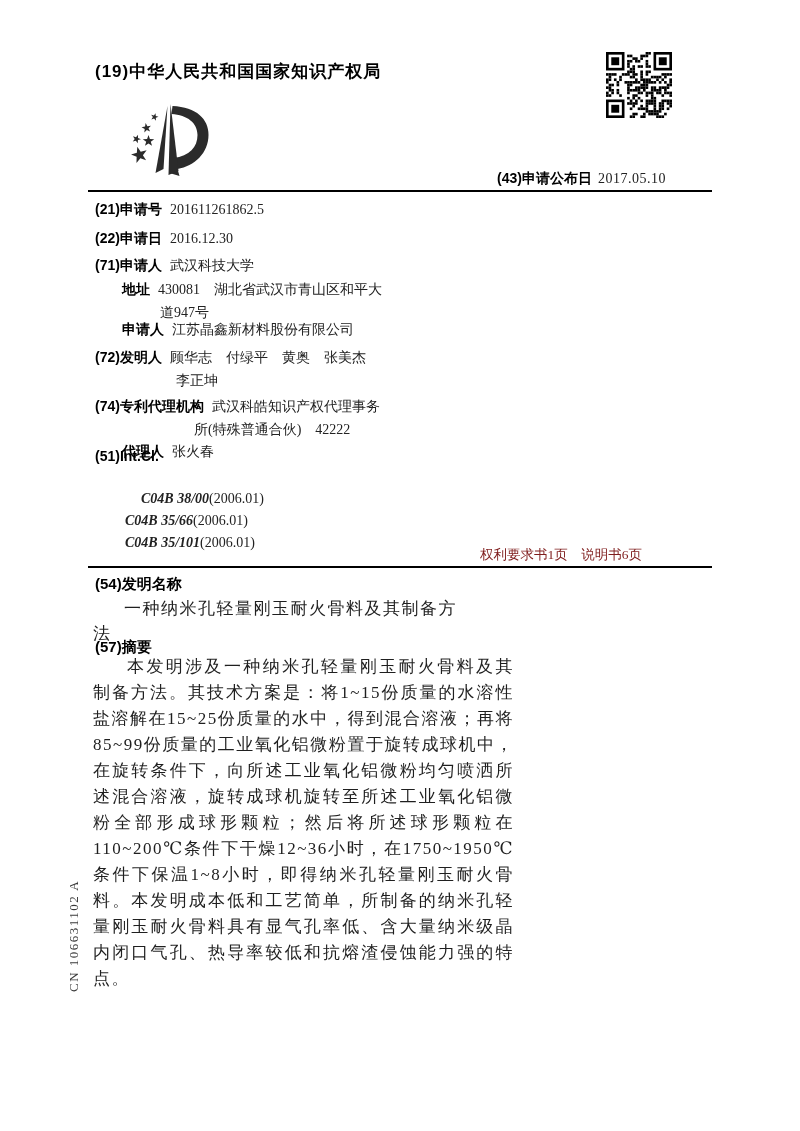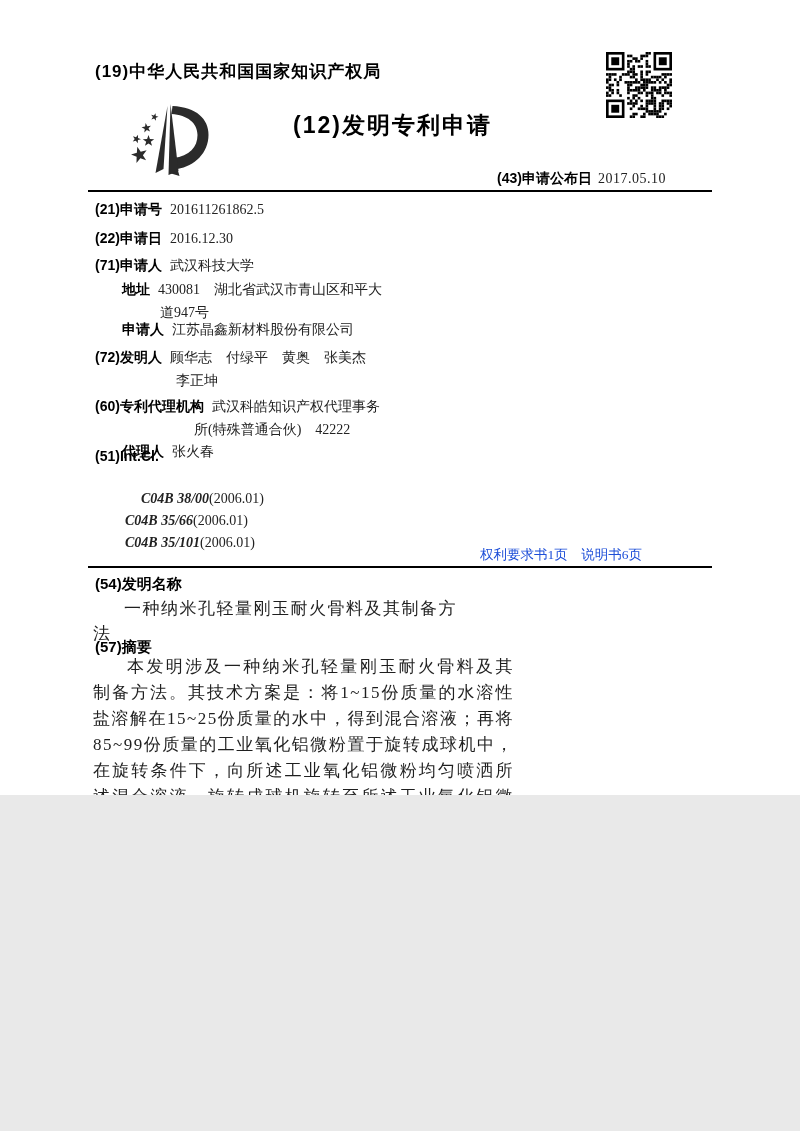--- a/index.html
+++ b/index.html
@@ -1,37 +1,37 @@
 <!DOCTYPE html>
 <html><head>
 <meta charset="utf-8">
 <style>
   * { margin:0; padding:0; box-sizing:border-box; }
   html,body { background:#e9e9e9; }
   .page {
-    position:relative; width:800px; height:795px; margin:0 auto;
+    position:relative; width:800px; height:1131px; margin:0 auto;
     background:#ffffff; overflow:hidden; color:#1a1a1a;
     font-family:"Liberation Serif","DejaVu Serif",serif;
   }
   .abs { position:absolute; }
   .lbl { font-family:"Liberation Sans","DejaVu Sans",sans-serif; font-weight:bold; color:#000; }
   .val { font-family:"Liberation Serif","DejaVu Serif",serif; color:#222; }
   .row { font-size:14px; white-space:nowrap; }
   .row .val { margin-left:8px; }
   .rule { background:#000; height:2px; }
   .office { font-size:17px; letter-spacing:1px; }
   .doctype { font-size:23px; letter-spacing:2px; }
   .pubrow { font-size:14px; white-space:nowrap; }
   .pubrow .val { margin-left:6px; letter-spacing:0.5px; }
   .sec-label { font-size:15px; }
   .cjk-text { font-size:17px; letter-spacing:1.5px; line-height:26px; color:#1f1f1f; }
   .abstract { width:421px; text-align:justify; text-indent:2em; }
   .intcl-code { font-style:italic; font-weight:600; font-family:"Liberation Serif",serif; }
   .intcl-ver { font-style:normal; font-weight:normal; }
-  .pages-info { font-size:13.5px; color:#1d4ed8; }
+  .pages-info { font-size:13.5px; color:#7f1d1d; }
   .vertical-num {
     font-size:13px; letter-spacing:1.5px; color:#3a3a3a; white-space:nowrap;
     transform:rotate(-90deg); transform-origin:0 0;
   }
   svg { display:block; }
 </style>
 </head>
 <body>
 
 <div class="page">
@@ -266,21 +266,20 @@
       <path d="M53,7 L61,74 L51,78 Z"></path>
       <path d="M50,9 L46,72 L38,76 Z"></path>
       <path transform="translate(37,20) scale(0.40) rotate(15)" d="M0,-10 L2.35,-3.24 L9.51,-3.09 L3.8,1.24 L5.88,8.09 L0,4 L-5.88,8.09 L-3.8,1.24 L-9.51,-3.09 L-2.35,-3.24 Z"></path>
       <path transform="translate(29,31) scale(0.50) rotate(-10)" d="M0,-10 L2.35,-3.24 L9.51,-3.09 L3.8,1.24 L5.88,8.09 L0,4 L-5.88,8.09 L-3.8,1.24 L-9.51,-3.09 L-2.35,-3.24 Z"></path>
       <path transform="translate(19,42) scale(0.45) rotate(20)" d="M0,-10 L2.35,-3.24 L9.51,-3.09 L3.8,1.24 L5.88,8.09 L0,4 L-5.88,8.09 L-3.8,1.24 L-9.51,-3.09 L-2.35,-3.24 Z"></path>
       <path transform="translate(31,44) scale(0.60)" d="M0,-10 L2.35,-3.24 L9.51,-3.09 L3.8,1.24 L5.88,8.09 L0,4 L-5.88,8.09 L-3.8,1.24 L-9.51,-3.09 L-2.35,-3.24 Z"></path>
       <path transform="translate(22,58) scale(0.85) rotate(-15)" d="M0,-10 L2.35,-3.24 L9.51,-3.09 L3.8,1.24 L5.88,8.09 L0,4 L-5.88,8.09 L-3.8,1.24 L-9.51,-3.09 L-2.35,-3.24 Z"></path>
     </g>
   </svg>
 
-  <div class="abs doctype lbl" style="left:293px; top:110px;">(12)发明专利申请</div>
 
   <div class="abs pubrow" style="left:497px; top:170px;">
     <span class="lbl">(43)申请公布日</span><span class="val">2017.05.10</span>
   </div>
 
   <div class="abs rule" style="left:88px; top:190px; width:624px;"></div>
 
   <div class="abs row" style="left:95px; top:201px;">
     <span class="lbl">(21)申请号</span><span class="val">201611261862.5</span>
   </div>
@@ -303,21 +302,21 @@
   </div>
 
   <div class="abs row" style="left:95px; top:349px;">
     <span class="lbl">(72)发明人</span><span class="val">顾华志　付绿平　黄奥　张美杰</span>
   </div>
   <div class="abs row" style="left:176px; top:372px;">
     <span class="val" style="margin-left:0;">李正坤</span>
   </div>
 
   <div class="abs row" style="left:95px; top:398px;">
-    <span class="lbl">(60)专利代理机构</span><span class="val">武汉科皓知识产权代理事务</span>
+    <span class="lbl">(74)专利代理机构</span><span class="val">武汉科皓知识产权代理事务</span>
   </div>
   <div class="abs row" style="left:194px; top:421px;">
     <span class="val" style="margin-left:0;">所(特殊普通合伙)　42222</span>
   </div>
   <div class="abs row" style="left:122px; top:443px;">
     <span class="lbl">代理人</span><span class="val">张火春</span>
   </div>
 
   <div class="abs row" style="left:95px; top:448px;">
     <span class="lbl">(51)Int.Cl.</span>

